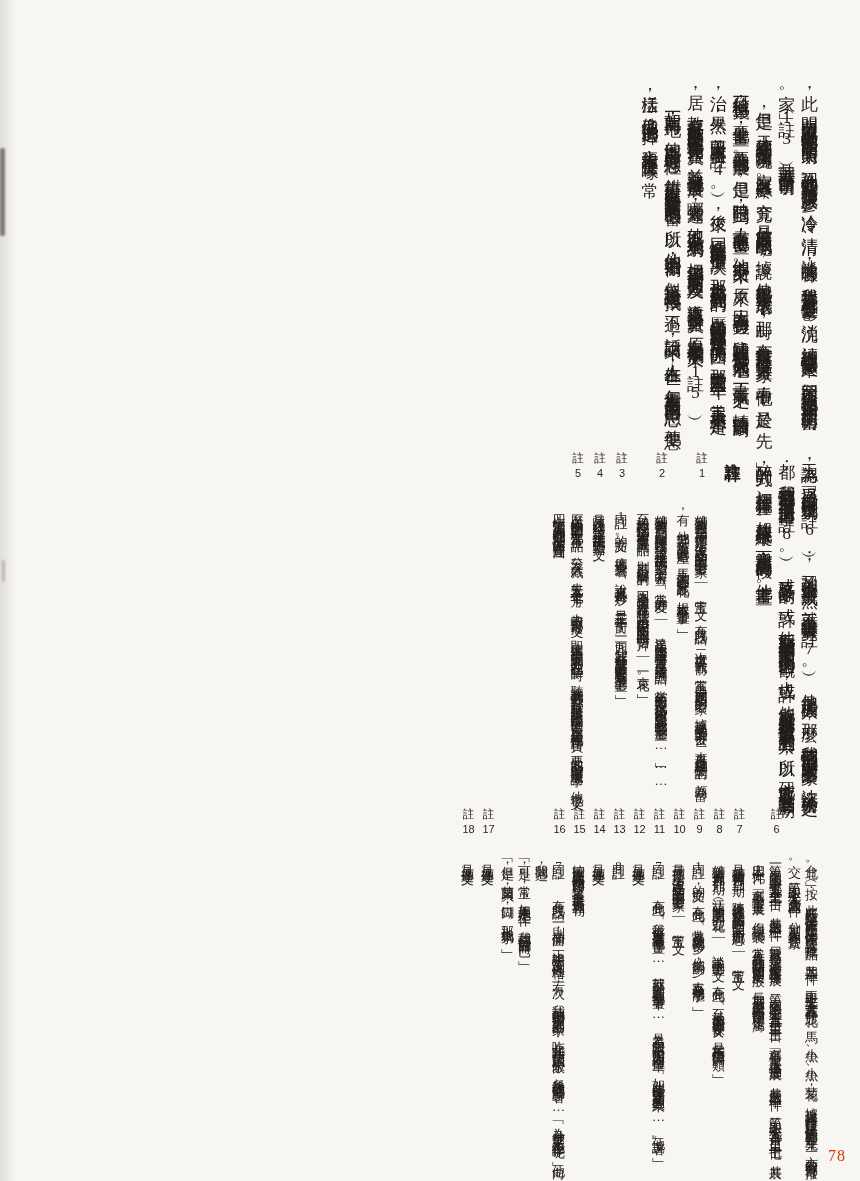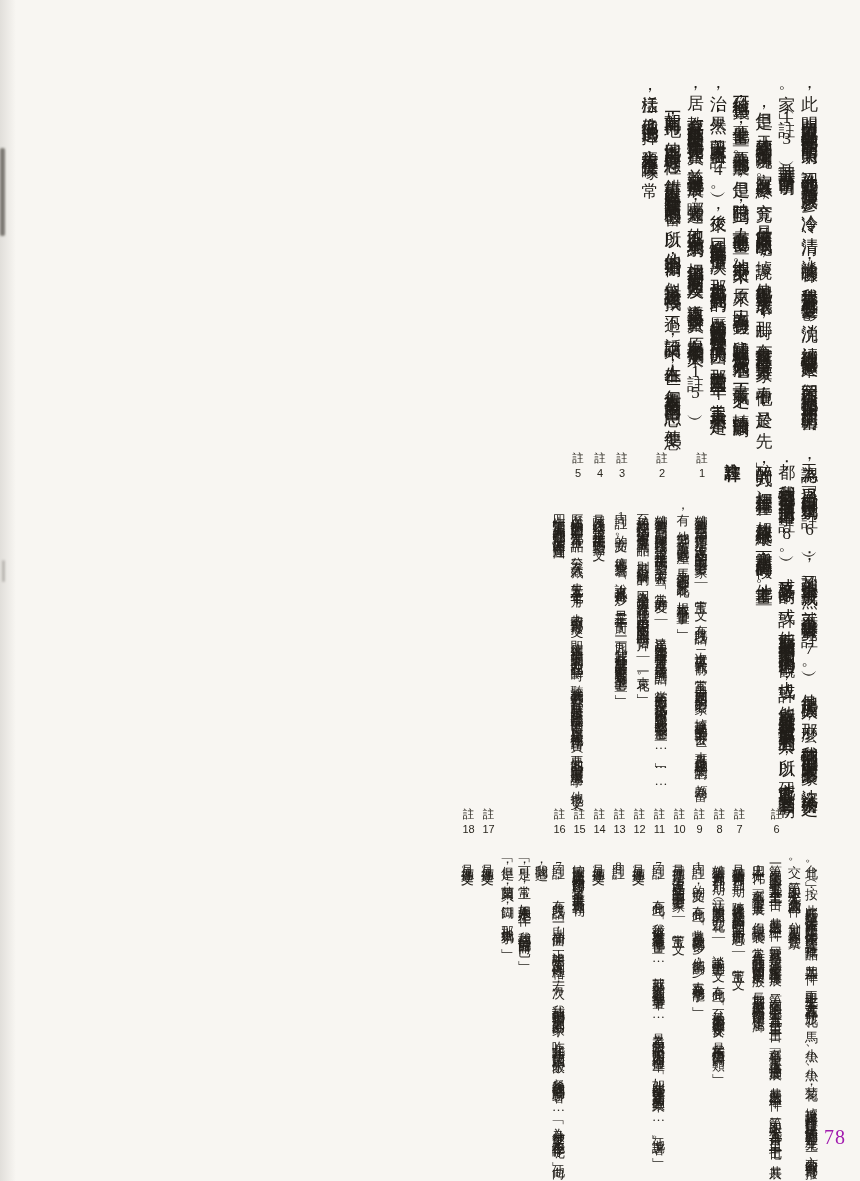--- a/index.html
+++ b/index.html
@@ -52,22 +52,22 @@
     position:absolute;top:2px;right:-1px;
     writing-mode:horizontal-tb;text-orientation:mixed;
     width:17px;
     display:flex;flex-direction:column;align-items:center;
     font-size:11.5px;line-height:13px;letter-spacing:0;
     font-family:"Liberation Sans","DejaVu Sans",sans-serif;
     color:#2a271f;
   }
   .nl-num{font-size:11px;line-height:11px;margin-top:3px;}
   .page-number{
-    position:absolute;right:14px;bottom:32px;
-    font-size:20px;letter-spacing:1px;color:#a21caf;
+    position:absolute;right:14px;bottom:16px;
+    font-size:16px;letter-spacing:1px;color:#c2410c;
     font-family:"Liberation Serif","DejaVu Serif",serif;
   }
   .edge-shadow{
     position:absolute;left:0;top:0;bottom:0;width:16px;
     background:linear-gradient(to right, rgba(60,55,48,0.12), rgba(60,55,48,0));
     pointer-events:none;
   }
   .speck-1{
     position:absolute;left:0px;top:148px;width:5px;height:88px;
     background:rgba(40,36,30,0.55);border-radius:2px;filter:blur(1px);

